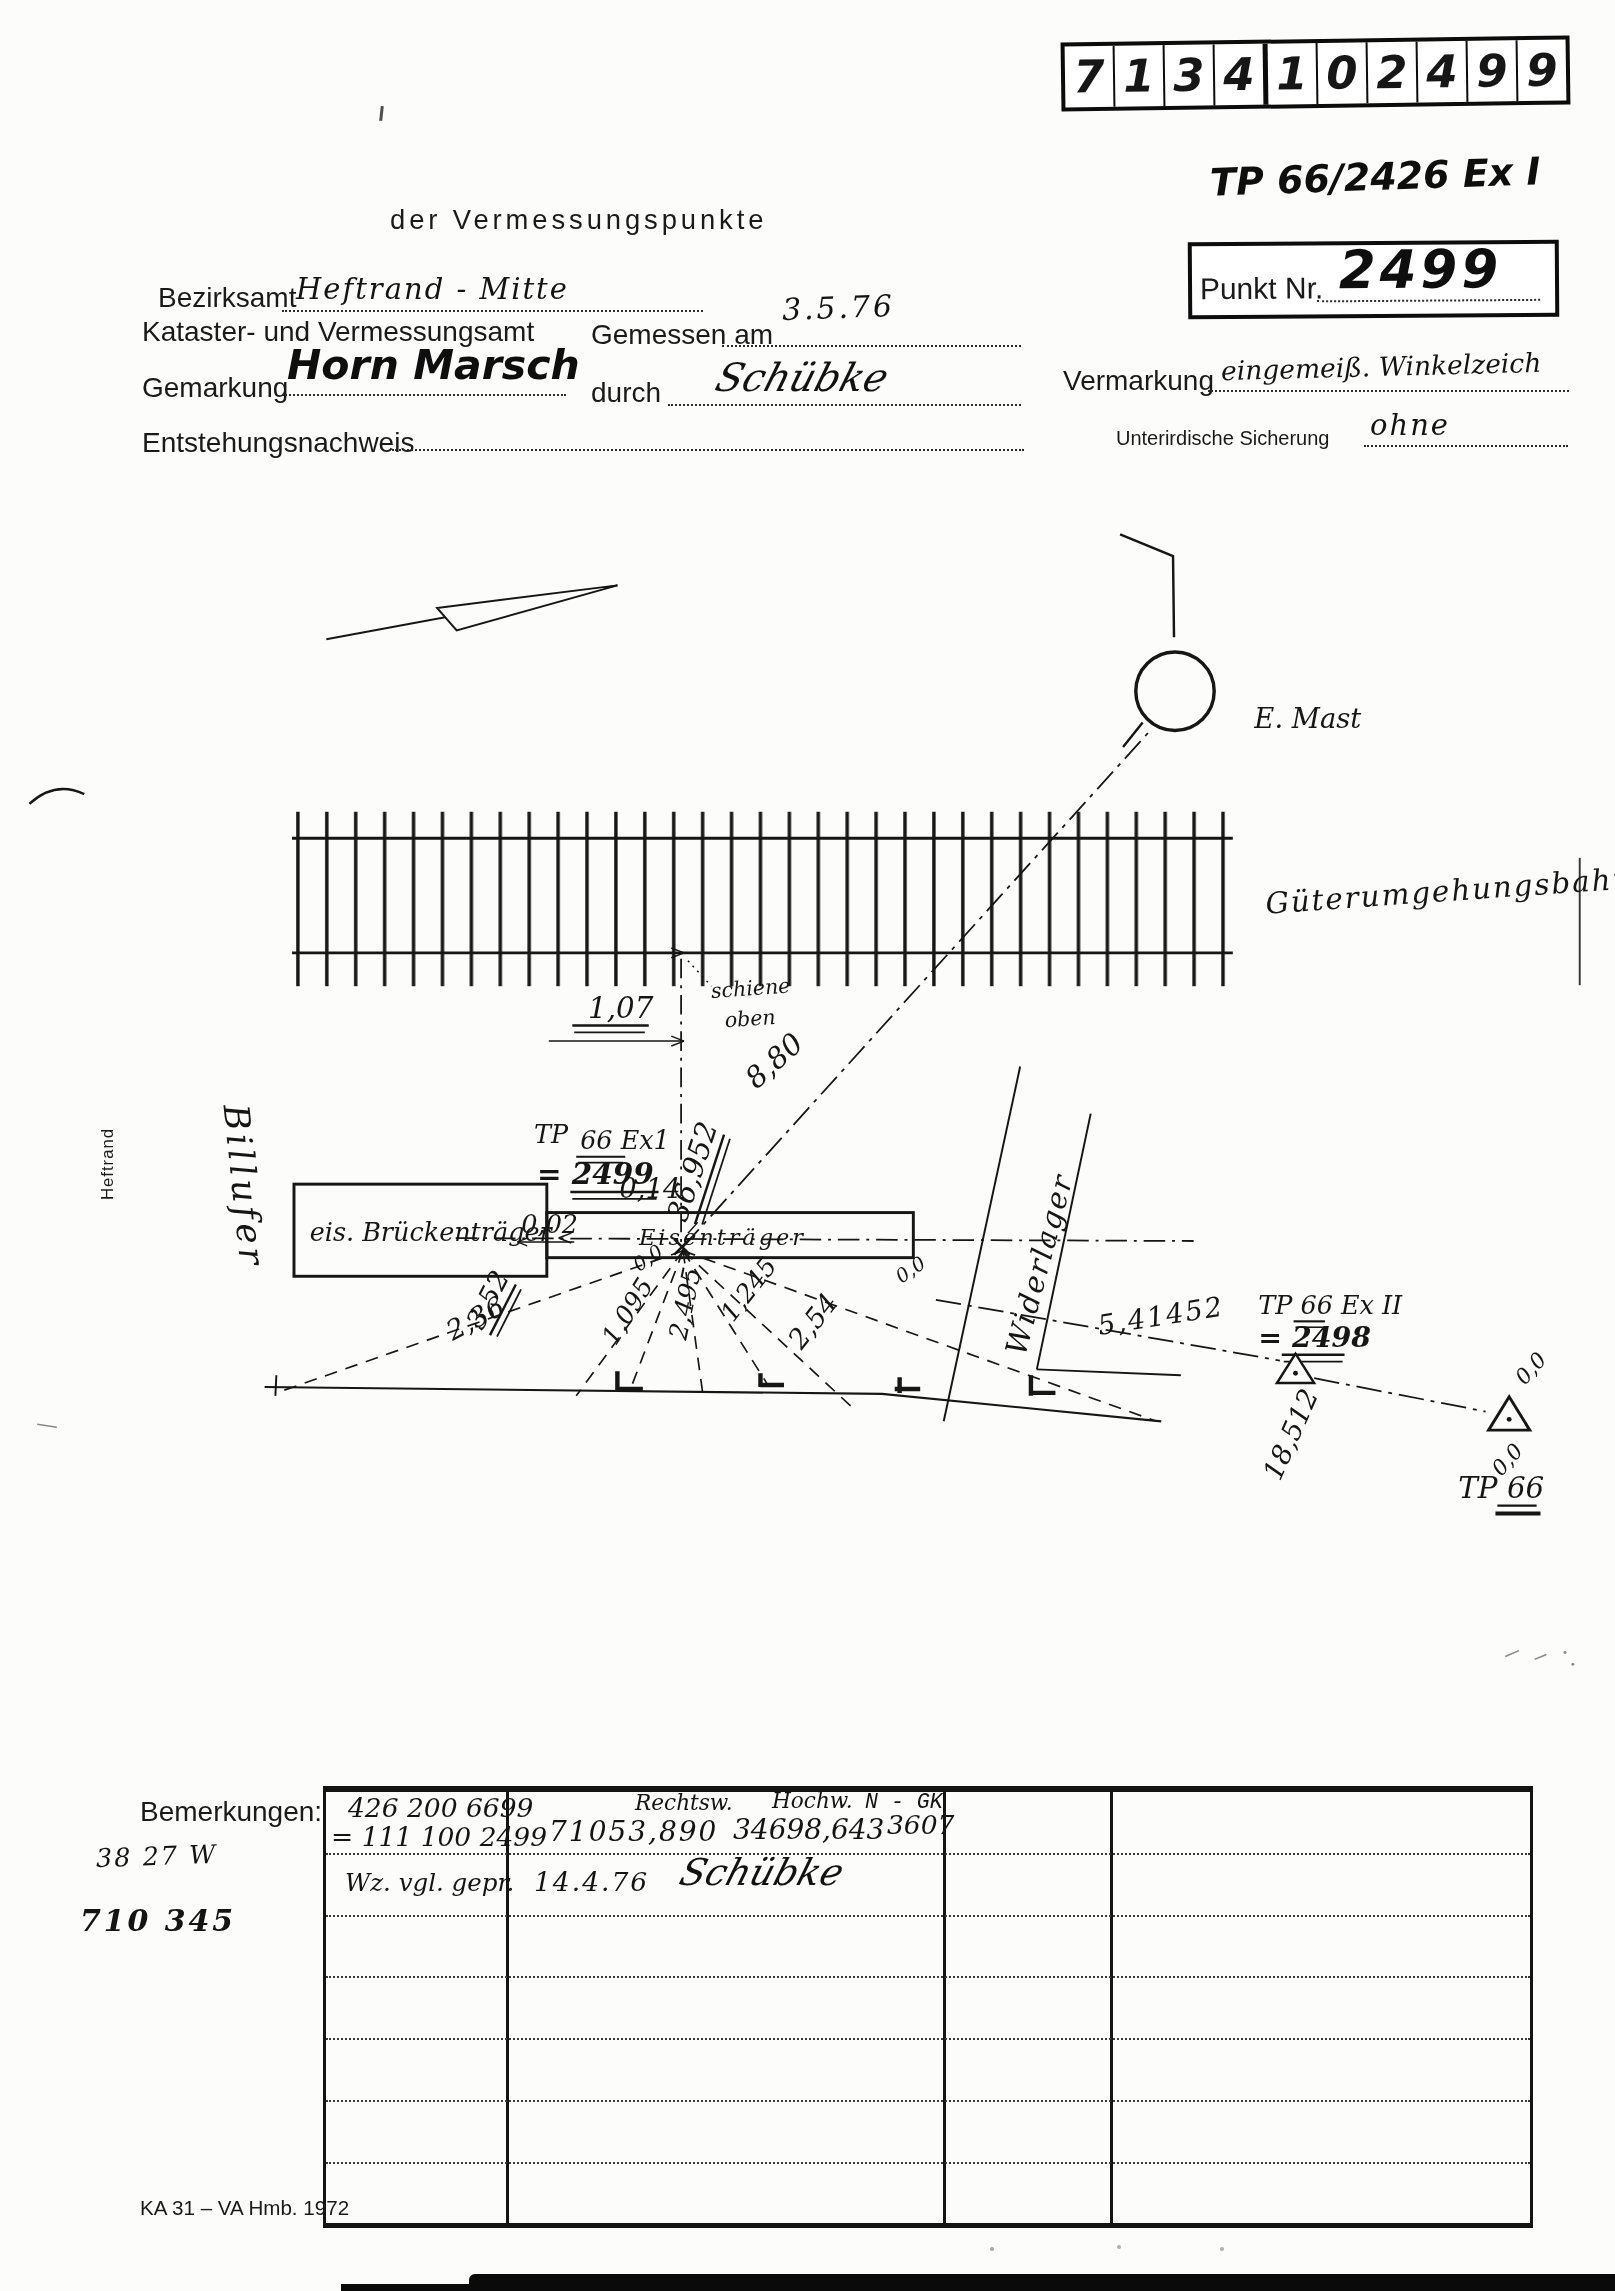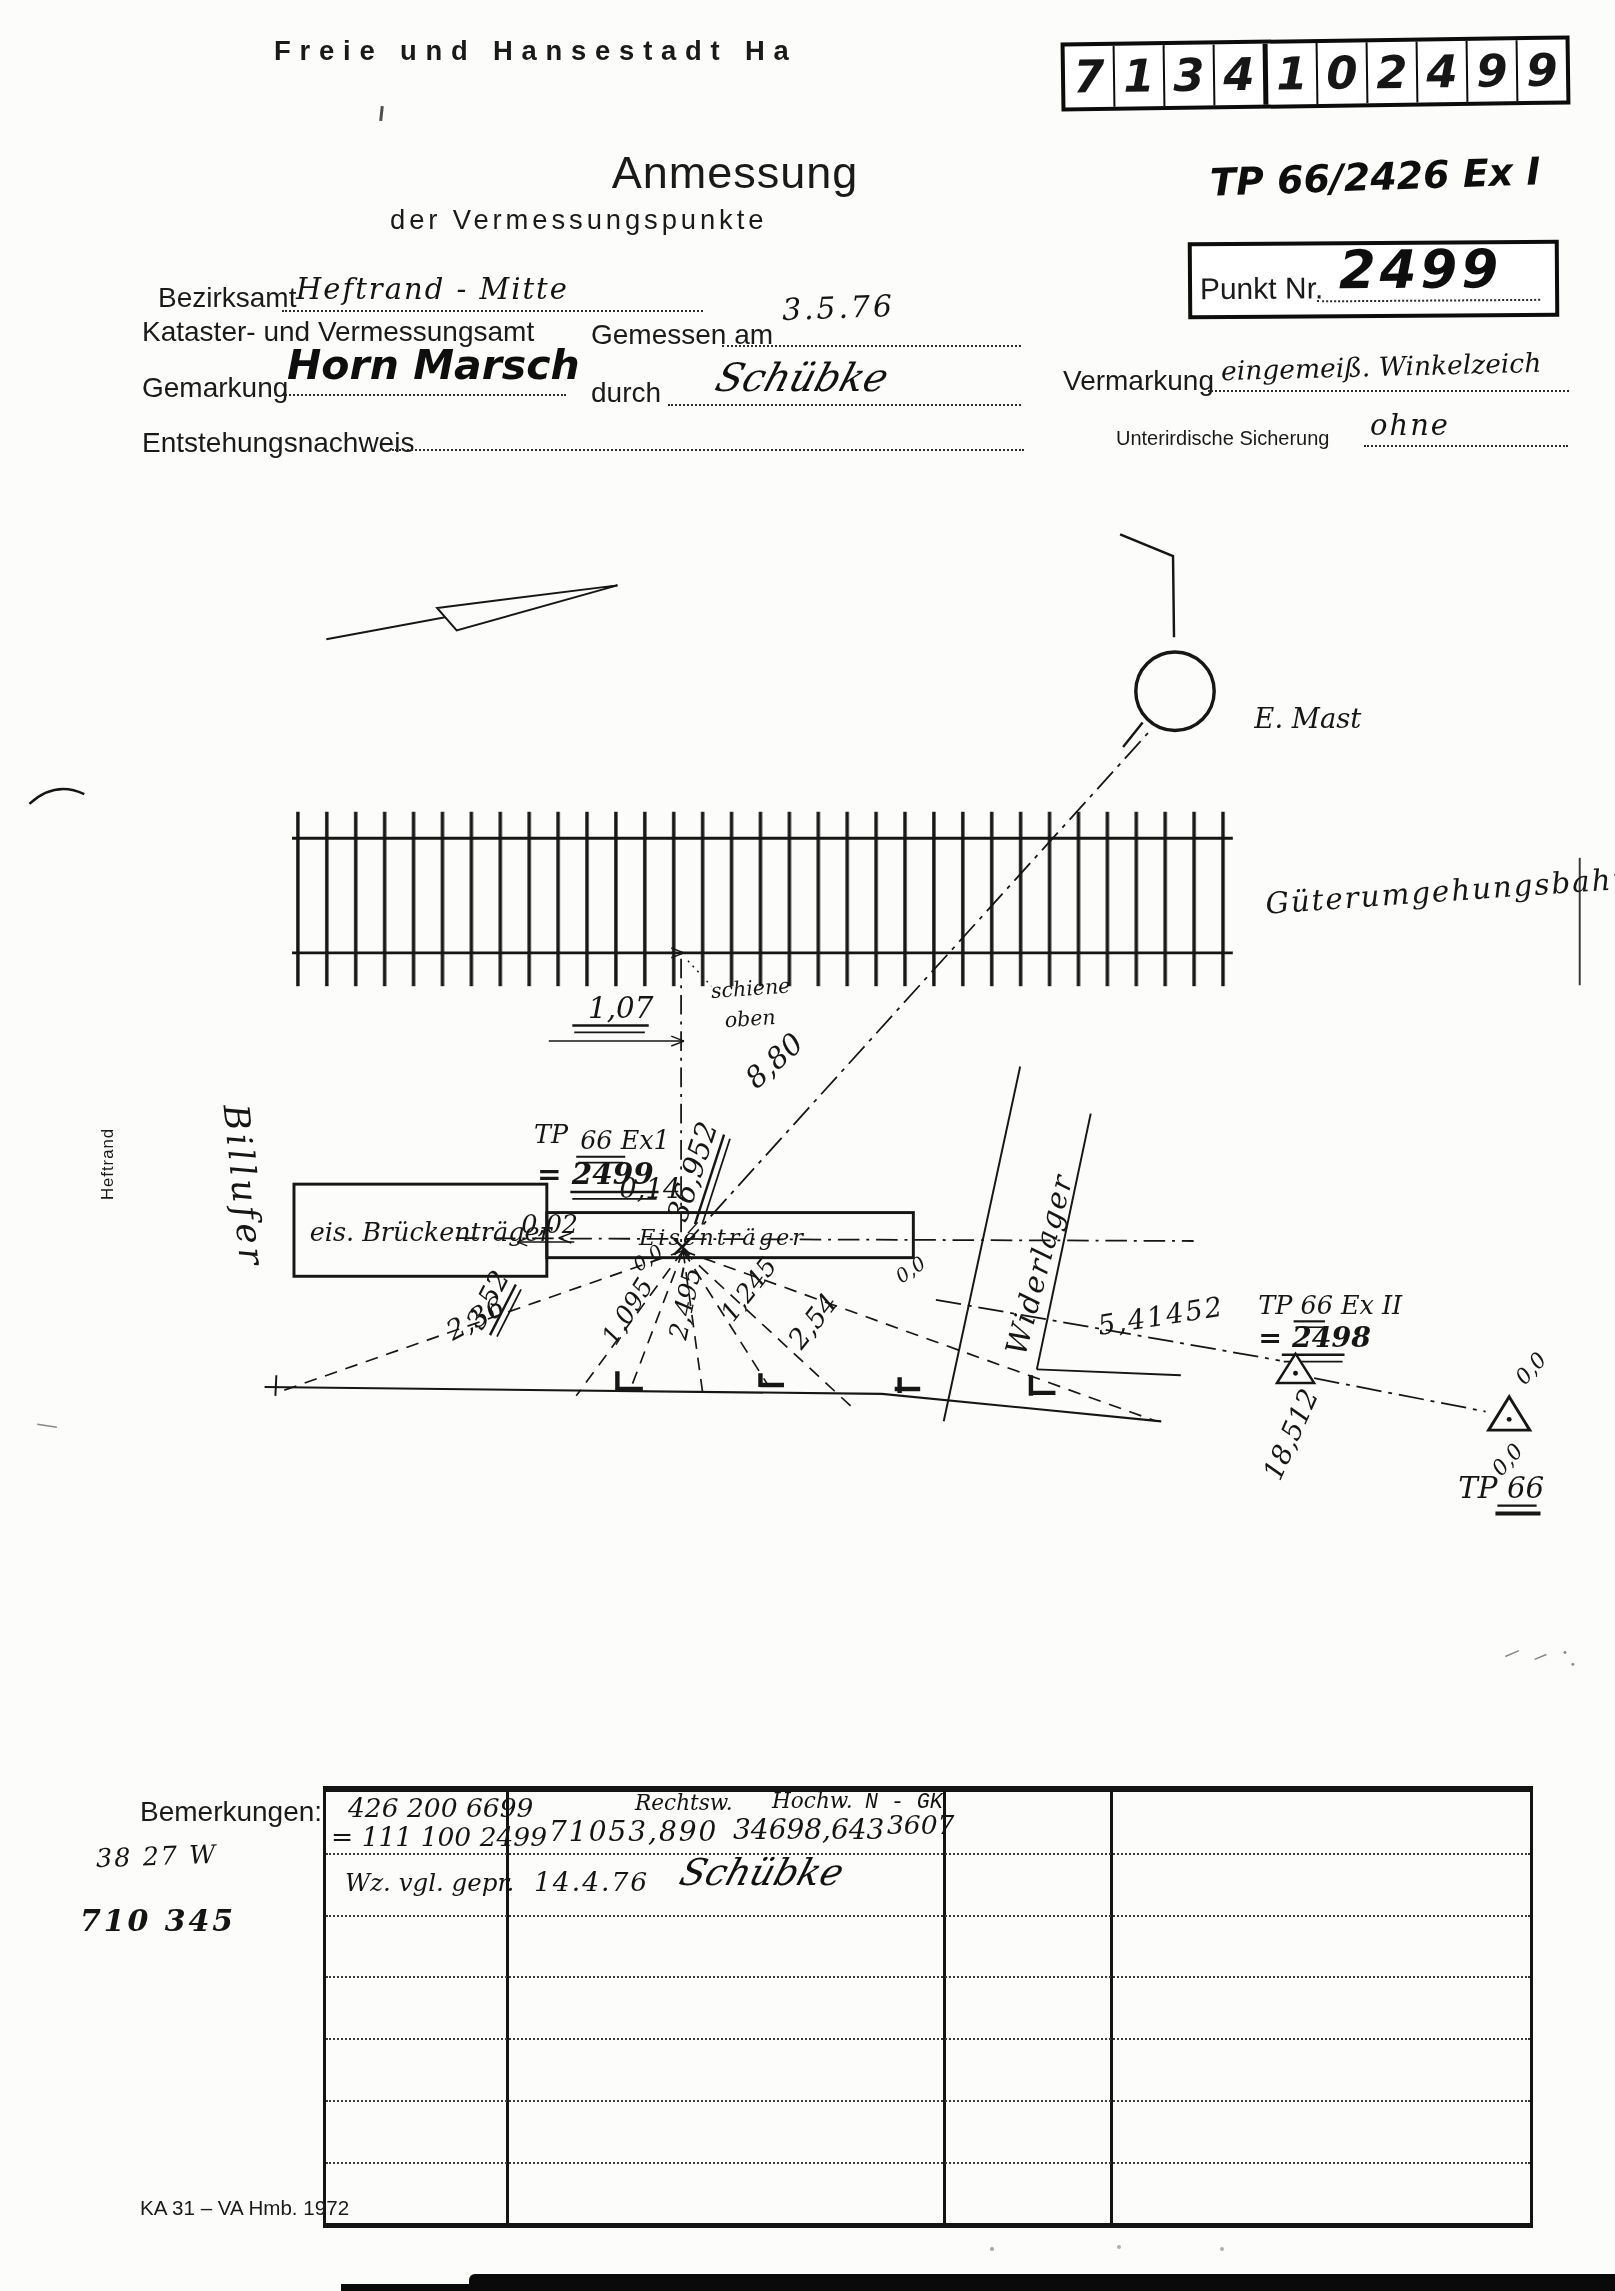--- a/index.html
+++ b/index.html
@@ -25,38 +25,36 @@
   .bar{position:absolute;background:#0a0a0a;}
   .speck{position:absolute;background:#222;border-radius:50%;}
   svg .hwt{font-family:"DejaVu Serif",serif;font-style:italic;fill:#161616;}
   svg .bold{font-weight:bold;}
 </style>
 </head>
 <body>
 
 <div id="page">
 
-  <div class="print spaced" style="left:274px;top:35px;font-size:27.4px;">Freie und Hansestadt Ha</div>
 
   <div class="idbox">
     <div class="idcell">7</div>
     <div class="idcell">1</div>
     <div class="idcell">3</div>
     <div class="idcell">4</div>
     <div class="idcell thick">1</div>
     <div class="idcell">0</div>
     <div class="idcell">2</div>
     <div class="idcell">4</div>
     <div class="idcell">9</div>
     <div class="idcell">9</div>
   </div>
 
   <div class="abs" style="left:380px;top:106px;width:2.9px;height:14.7px;background:#222;transform:rotate(6deg);opacity:.8;"></div>
 
-  <div class="print" style="left:588px;top:147px;width:294px;text-align:center;font-size:45px;letter-spacing:1px;">Anmessung</div>
   <div class="print" style="left:390px;top:204px;font-size:27.4px;letter-spacing:3.9px;">der Vermessungspunkte</div>
 
   <div class="marker" style="left:1210px;top:155px;font-size:38px;transform:rotate(-2deg);">TP 66/2426 Ex I</div>
 
   <div class="pktbox">
     <div class="print" style="left:7.8px;top:25.5px;font-size:30px;">Punkt Nr.</div>
     <div class="dots" style="left:125px;top:55px;width:223px;border-bottom-width:2px;"></div>
     <div class="marker" style="left:147px;top:-5.9px;font-size:53px;letter-spacing:3.9px;">2499</div>
   </div>
 

